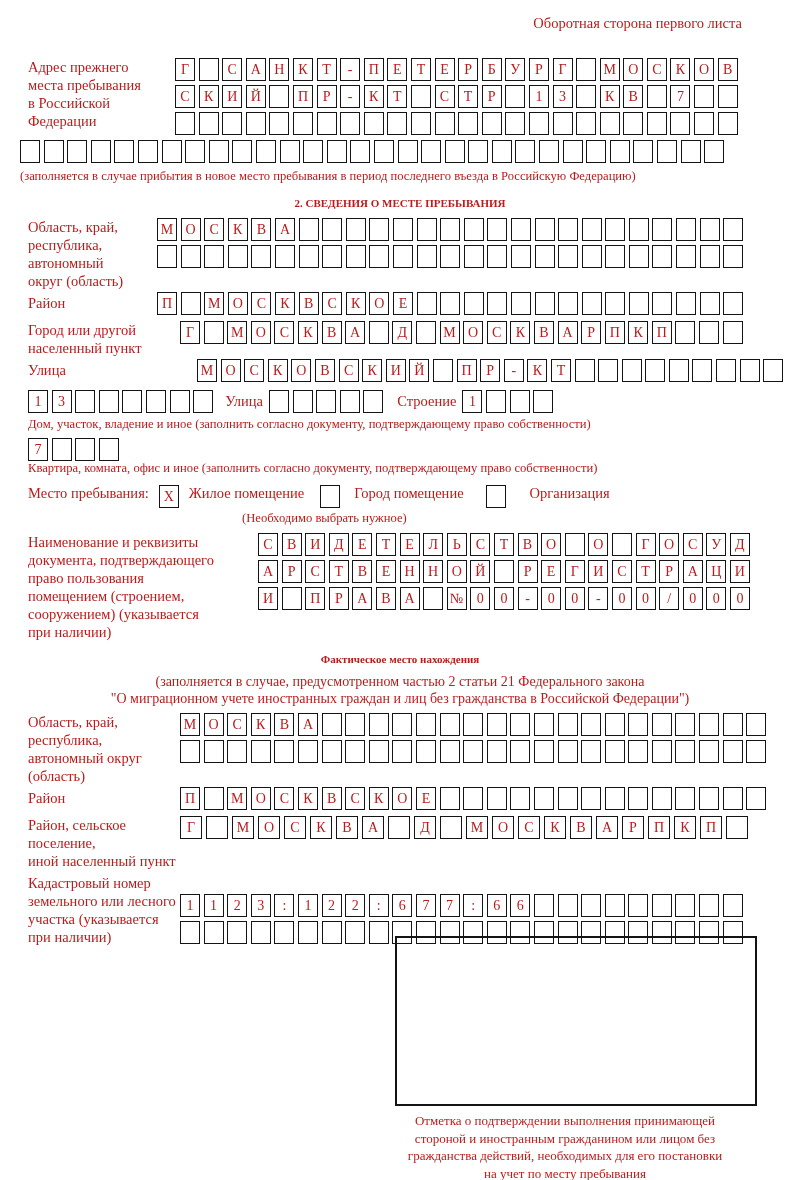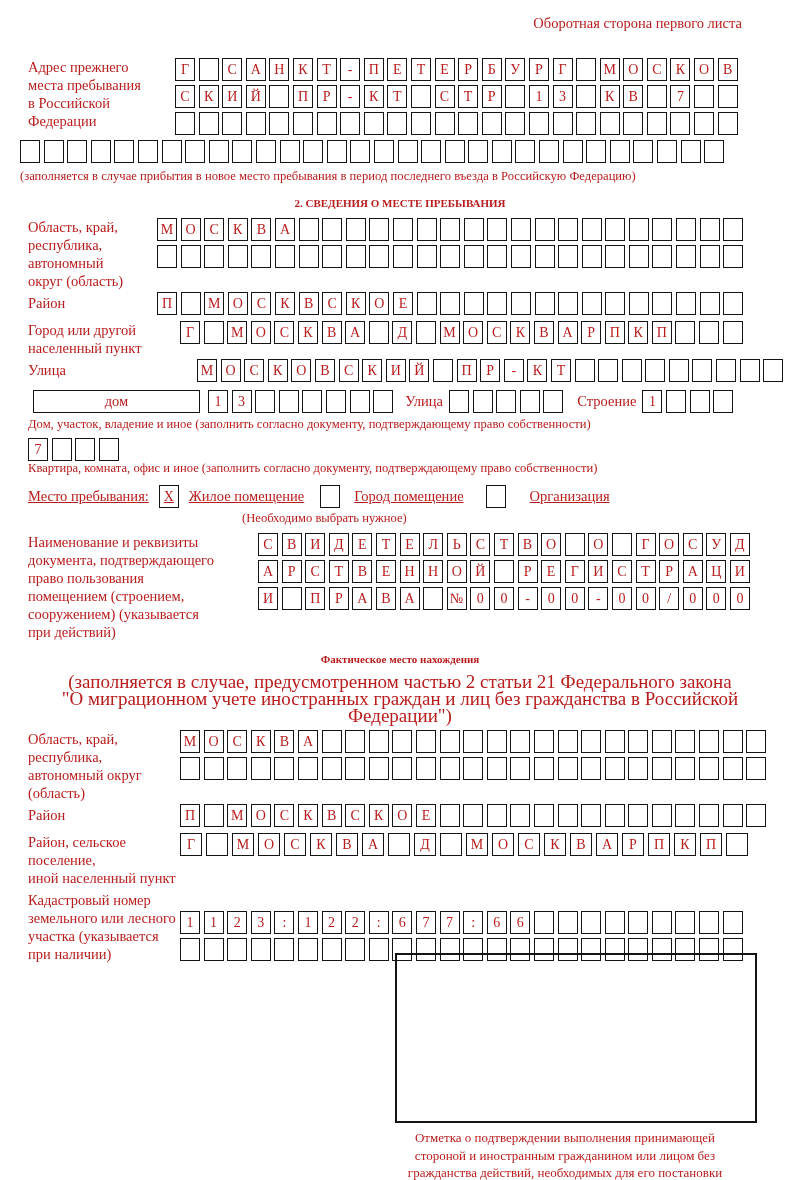--- a/index.html
+++ b/index.html
@@ -28,22 +28,22 @@
   .cells.wide .cell{flex-basis:22px;width:22px;}
   .widebox{
     height:23px;border:1.7px solid #141414;box-sizing:border-box;
     display:flex;align-items:center;justify-content:center;font-size:14.5px;
   }
   .hrow{display:flex;align-items:center;}
   .inl{font-size:14.5px;line-height:23px;}
   .cap{font-size:12.6px;line-height:15px;}
   .center{}
   .h{font-weight:bold;font-size:11px;line-height:18px;text-align:center;}
-  .sub{font-size:19px;line-height:17px;text-align:center;white-space:pre-line;}
-  .stay{display:flex;align-items:center;font-size:14.5px;text-decoration:underline;}
+  .sub{font-size:14px;line-height:17px;text-align:center;white-space:pre-line;}
+  .stay{display:flex;align-items:flex-start;font-size:14.5px;}
   .stampbox{width:362px;height:170px;border:2px solid #141414;box-sizing:border-box;margin-left:375px;}
   .stampcap{width:400px;margin-left:345px;font-size:13px;line-height:17.5px;text-align:center;white-space:pre-line;}
 </style>
 </head>
 <body>
 
 <div class="page">
 
   <div class="hdr-note">Оборотная сторона первого листа</div>
 
@@ -319,21 +319,20 @@
         <span class="cell"></span>
         <span class="cell"></span>
         <span class="cell"></span>
         <span class="cell"></span>
         <span class="cell"></span>
         <span class="cell"></span>
       </div>
   </div>
 
   <div class="hrow" style="margin-top:8px;">
-    <div class="widebox" style="width:167px;margin-left:13px;">дом</div>
     <div class="cells" style="margin-left:8px;">
         <span class="cell">1</span>
         <span class="cell">3</span>
         <span class="cell"></span>
         <span class="cell"></span>
         <span class="cell"></span>
         <span class="cell"></span>
         <span class="cell"></span>
         <span class="cell"></span>
       </div>
@@ -381,21 +380,21 @@
     <span style="margin-left:24px;">Организация</span>
   </div>
   <div class="cap" style="margin-top:3px;margin-left:222px;">(Необходимо выбрать нужное)</div>
 
   <div class="field" style="margin-top:7px;">
     <div class="label w238">Наименование и реквизиты
 документа, подтверждающего
 право пользования
 помещением (строением,
 сооружением) (указывается
-при действий)</div>
+при наличии)</div>
     <div class="rows">
       <div class="cells">
           <span class="cell">С</span>
           <span class="cell">В</span>
           <span class="cell">И</span>
           <span class="cell">Д</span>
           <span class="cell">Е</span>
           <span class="cell">Т</span>
           <span class="cell">Е</span>
           <span class="cell">Л</span>

